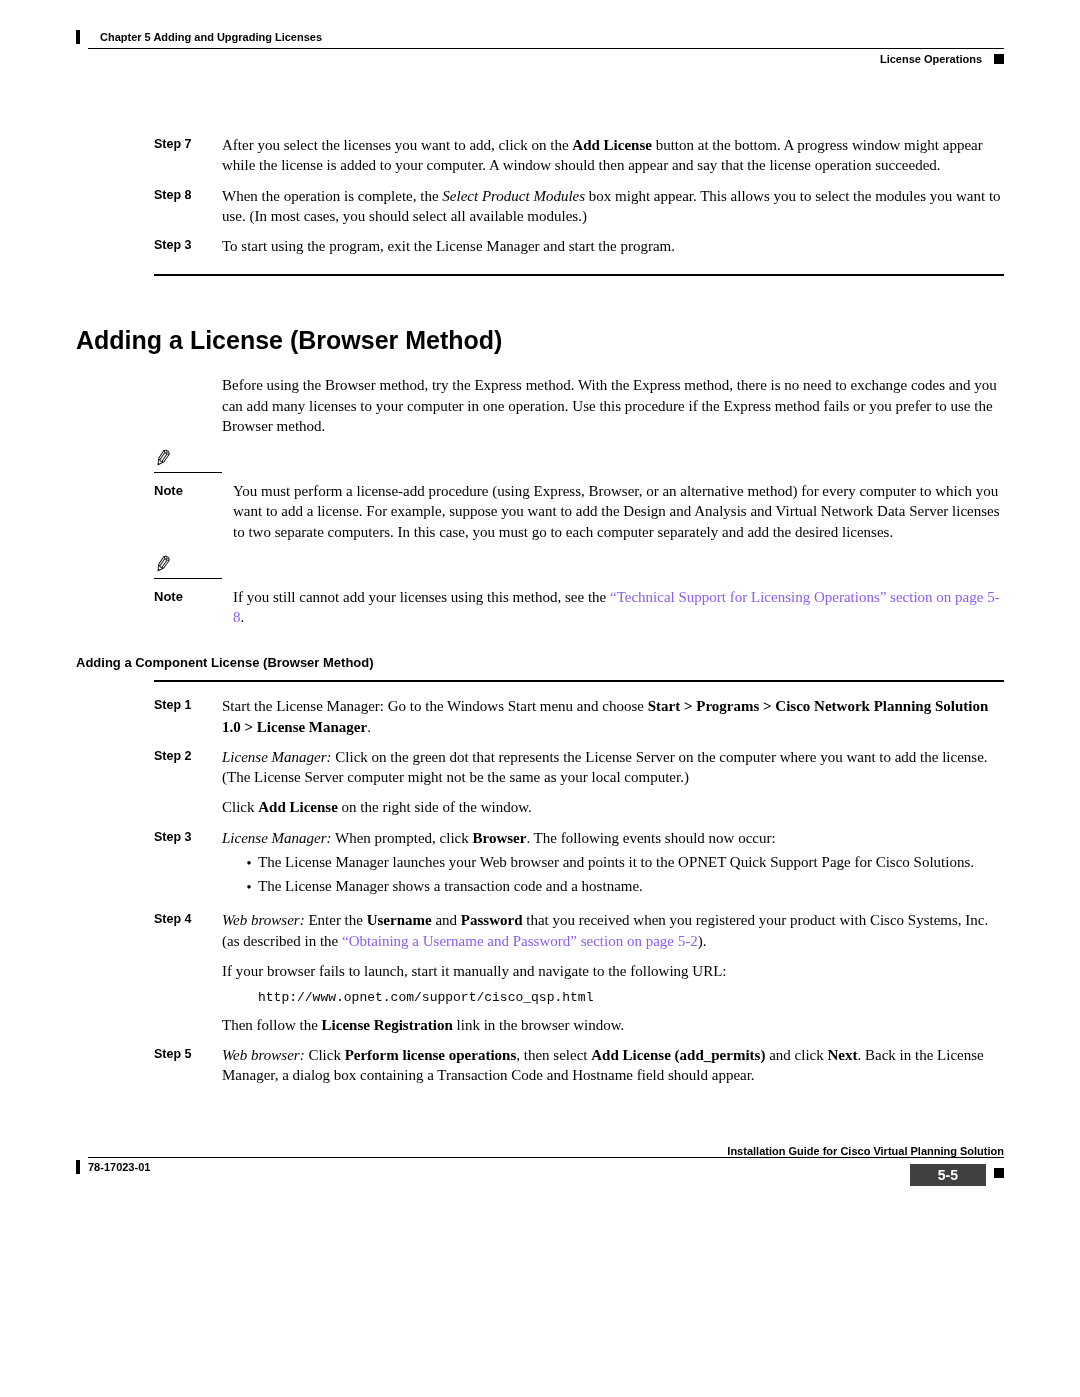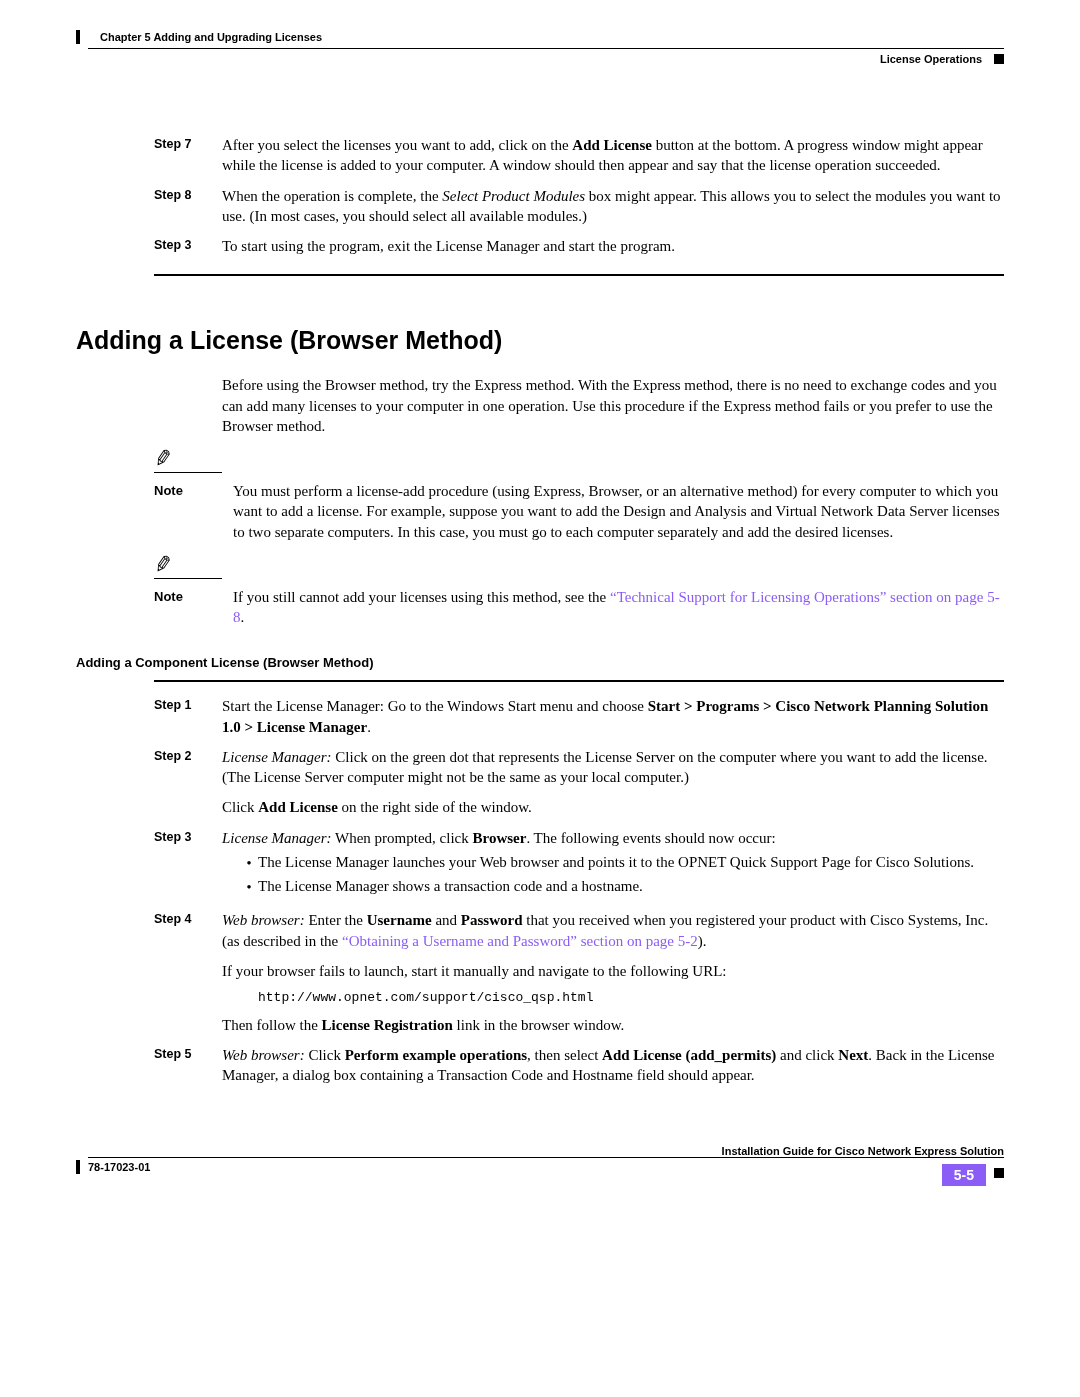--- a/index.html
+++ b/index.html
@@ -187,26 +187,26 @@
     height: 14px;
     background: #000;
   }
   .footer-right-title {
     font-family: Arial, Helvetica, sans-serif;
     font-size: 11px;
     font-weight: bold;
     text-align:right;
   }
   .page-num-box {
-    background: #8b5cf6;
+    background: #404040;
     color: #fff;
     font-family: Arial, Helvetica, sans-serif;
     font-size: 14px;
     font-weight: bold;
-    padding: 3px 12px;
+    padding: 3px 28px;
     display: inline-block;
     margin-top: 4px;
   }
   .footer-right {
     display:flex;
     align-items:center;
     gap:8px;
     justify-content:flex-end;
   }
 </style>
@@ -293,28 +293,28 @@
               <div class="bullet-dot">•</div>
               <div>The License Manager shows a transaction code and a hostname.</div>
             </div></div>
         </div>
         <div class="step-row">
           <div class="step-label">Step 4</div>
           <div class="step-body"><i>Web browser:</i> Enter the <b>Username</b> and <b>Password</b> that you received when you registered your product with Cisco Systems, Inc. (as described in the <span class="link">“Obtaining a Username and Password” section on page 5-2</span>).<div style="margin-top:10px">If your browser fails to launch, start it manually and navigate to the following URL:</div><div class="code-block mono">http://www.opnet.com/support/cisco_qsp.html</div><div>Then follow the <b>License Registration</b> link in the browser window.</div></div>
         </div>
         <div class="step-row">
           <div class="step-label">Step 5</div>
-          <div class="step-body"><i>Web browser:</i> Click <b>Perform example operations</b>, then select <b>Add License (add_permits)</b> and click <b>Next</b>. Back in the License Manager, a dialog box containing a Transaction Code and Hostname field should appear.</div>
+          <div class="step-body"><i>Web browser:</i> Click <b>Perform license operations</b>, then select <b>Add License (add_permits)</b> and click <b>Next</b>. Back in the License Manager, a dialog box containing a Transaction Code and Hostname field should appear.</div>
         </div>
       </div>
 
   </div>
 
   <div class="footer">
-    <div class="footer-right-title">Installation Guide for Cisco Network Express Solution</div>
+    <div class="footer-right-title">Installation Guide for Cisco Virtual Planning Solution</div>
     <div class="footer-rule"></div>
     <div class="footer-row">
       <div class="footer-left">
         <div class="footer-bar"></div>
         <span>78-17023-01</span>
       </div>
       <div class="footer-right">
         <div class="page-num-box">5-5</div>
         <div class="black-sq"></div>
       </div>

